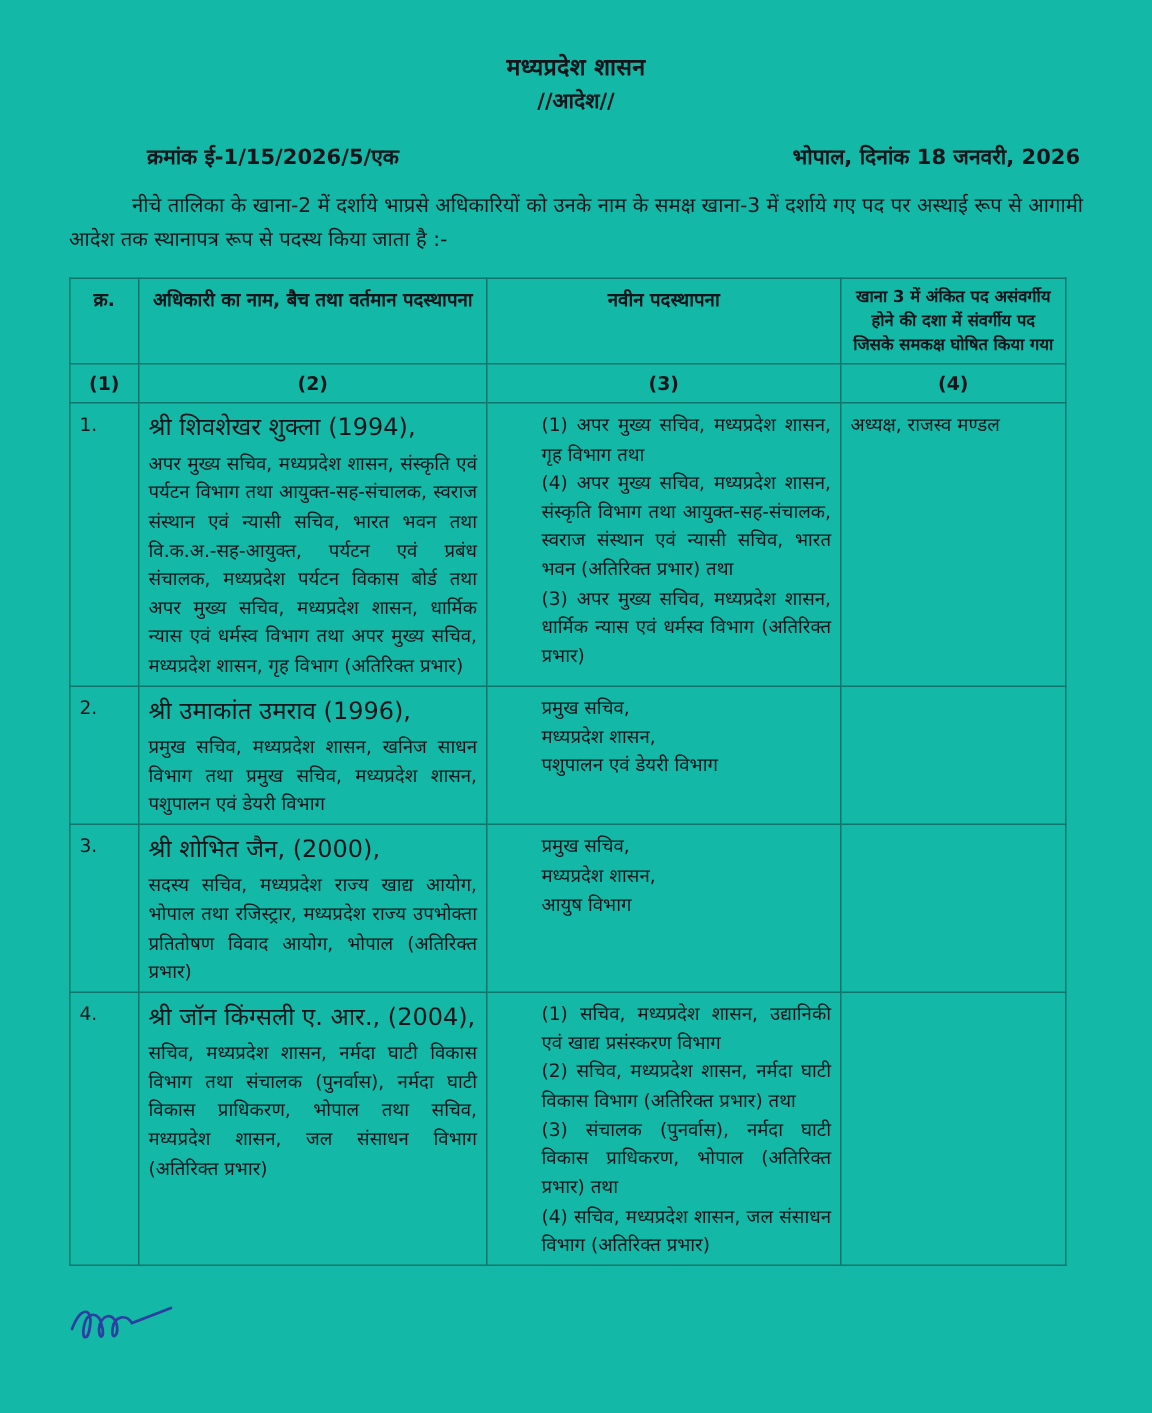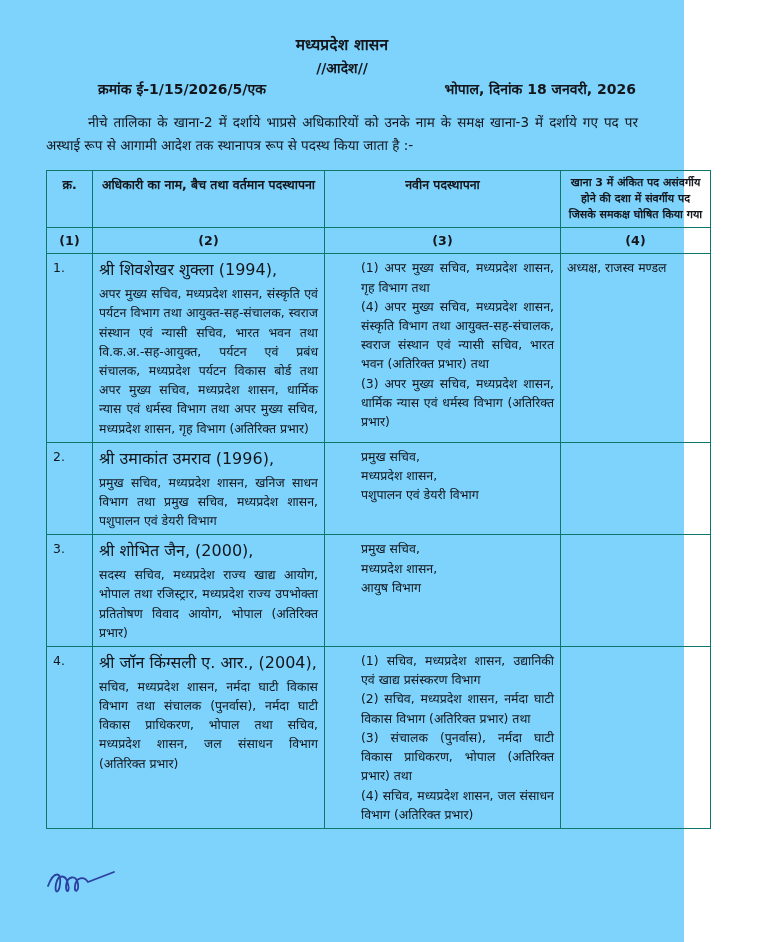--- a/index.html
+++ b/index.html
@@ -9,23 +9,23 @@
   body {
     width: 768px;
     height: 942px;
     background: #ffffff;
     font-family: "DejaVu Sans", sans-serif;
     color: #14161c;
     overflow: hidden;
   }
   .page {
     position: relative;
-    width: 684px;
+    width: 768px;
     height: 942px;
-    background: #7dd3fc;
+    background: #14b8a6;
     box-sizing: border-box;
     padding: 34px 40px 0 40px;
   }
   .header {
     text-align: center;
     line-height: 1.45;
   }
   .header .ln {
     font-weight: bold;
     font-size: 15.5px;
@@ -36,21 +36,21 @@
   }
   .header .order {
     font-weight: bold;
     font-size: 14px;
     margin-top: 2px;
   }
   .meta-row {
     display: flex;
     justify-content: space-between;
     align-items: flex-start;
-    margin-top: 0;
+    margin-top: 15px;
     padding: 0 8px 0 58px;
   }
   .meta-row .left,
   .meta-row .right {
     font-weight: bold;
     font-size: 14px;
   }
   .intro {
     margin-top: 13px;
     font-size: 13.5px;

